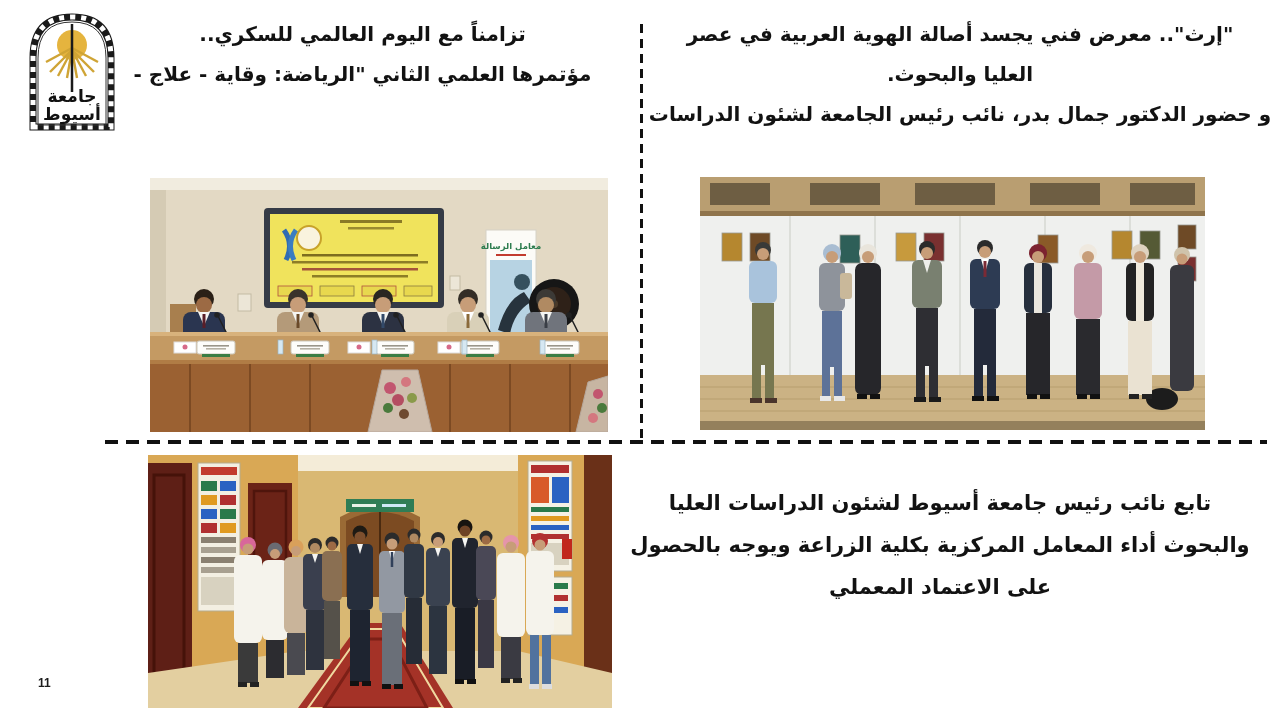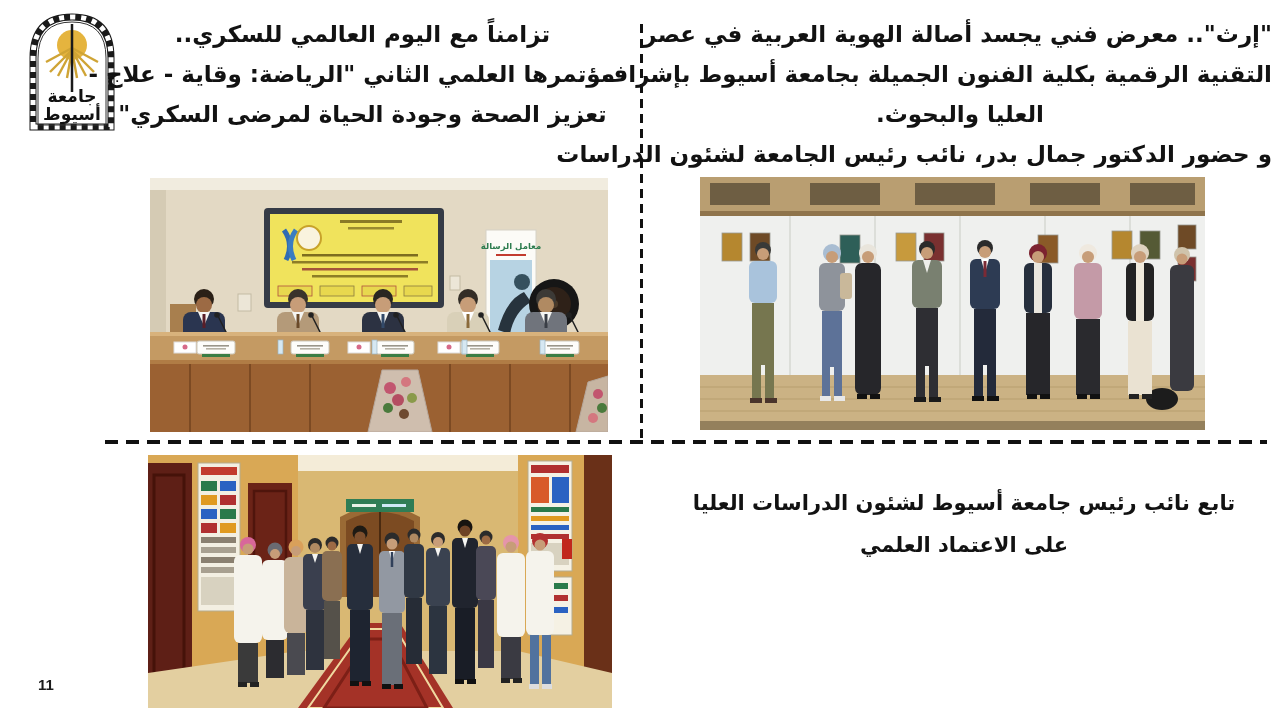--- a/index.html
+++ b/index.html
@@ -1,26 +1,26 @@
 <!DOCTYPE html>
 <html lang="ar"><head>
 <meta charset="utf-8">
 <style>
   html,body{margin:0;padding:0;background:#ffffff;}
   .page{position:relative;width:1280px;height:720px;background:#fff;overflow:hidden;
         font-family:"DejaVu Sans",sans-serif;}
   .abs{position:absolute;}
   .headline{direction:rtl;text-align:center;color:#121212;font-weight:700;}
   .headline .hline{white-space:nowrap;}
-  .h4{font-size:23px;line-height:40px;}
+  .h4{font-size:20px;line-height:40px;}
   .h3{font-size:21px;line-height:42px;}
   .vdivider{width:3px;background:repeating-linear-gradient(180deg,#111 0 9px,transparent 9px 15px);}
   .hdivider{height:4px;background:repeating-linear-gradient(90deg,#111 0 13px,transparent 13px 21px);}
   .pagenum{font-family:"Liberation Sans","DejaVu Sans",sans-serif;font-weight:700;
-           font-size:15px;color:#1c1c1c;text-align:right;}
+           font-size:12px;color:#1c1c1c;text-align:right;}
   svg text{font-family:"DejaVu Sans",sans-serif;font-weight:700;}
 </style>
 </head>
 <body>
 
 <div class="page">
 
   <svg class="abs" style="left:26px;top:8px" width="92" height="124" viewBox="0 0 92 124">
     <path d="M7,119 L7,50 Q7,9 46,9 Q85,9 85,50 L85,119 Z" fill="#ffffff" stroke="#1a1a1a" stroke-width="7"></path>
     <path d="M7,119 L7,50 Q7,9 46,9 Q85,9 85,50 L85,119 Z" fill="none" stroke="#ffffff" stroke-width="5" stroke-dasharray="5 6"></path>
@@ -39,26 +39,24 @@
       </g>
     </g>
     <line x1="46" y1="16" x2="46" y2="84" stroke="#1a1a1a" stroke-width="2.5"></line>
     <text x="46" y="94" text-anchor="middle" font-size="17" fill="#111">جامعة</text>
     <text x="46" y="112" text-anchor="middle" font-size="17" fill="#111">أسيوط</text>
   </svg>
 
   <div class="abs headline h4" style="left:110px;top:14px;width:505px">
     <div class="hline">تزامناً مع اليوم العالمي للسكري..</div>
     <div class="hline">مؤتمرها العلمي الثاني "الرياضة: وقاية - علاج -</div>
-    <div class="hline">تعزيز الصحة وجودة الحياة لمرضى السكري"</div>
   </div>
 
   <div class="abs headline h4" style="left:648px;top:14px;width:624px">
     <div class="hline">"إرث".. معرض فني يجسد أصالة الهوية العربية في عصر</div>
-    <div class="hline">التقنية الرقمية بكلية الفنون الجميلة بجامعة أسيوط بإشراف</div>
     <div class="hline">العليا والبحوث.</div>
     <div class="hline">و حضور الدكتور جمال بدر، نائب رئيس الجامعة لشئون الدراسات</div>
   </div>
 
   <div class="abs vdivider" style="left:640px;top:24px;height:416px"></div>
   <div class="abs hdivider" style="left:105px;top:440px;width:1162px"></div>
 
   <svg class="abs" style="left:150px;top:178px" width="458" height="254" viewBox="0 0 458 254">
     <rect width="458" height="254" fill="#e3d9c4"></rect>
     <rect width="458" height="12" fill="#f1ecdf"></rect>
@@ -496,20 +494,21 @@
           <circle cy="90" r="5.5" fill="#c79d78"></circle>
           <rect x="-14" y="96" width="28" height="84" rx="6" fill="#f5f3ec"></rect>
           <rect x="-10" y="180" width="9" height="50" fill="#51729e"></rect>
           <rect x="2" y="180" width="9" height="50" fill="#51729e"></rect>
           <rect x="-11" y="229" width="10" height="5" fill="#ddd"></rect>
           <rect x="2" y="229" width="10" height="5" fill="#ddd"></rect>
         </g>
     </g>
   </svg>
 
-  <div class="abs headline h3" style="left:652px;top:482px;width:624px">
+  <div class="abs headline h3" style="left:628px;top:482px;width:624px">
     <div class="hline">تابع نائب رئيس جامعة أسيوط لشئون الدراسات العليا</div>
-    <div class="hline">على الاعتماد العلمي</div>
+    <div class="hline">والبحوث أداء المعامل المركزية بكلية الزراعة ويوجه بالحصول</div>
+    <div class="hline">على الاعتماد المعملي</div>
   </div>
 
   <div class="abs pagenum" style="left:38px;top:676px">11</div>
 
 </div>
 
 </body></html>

